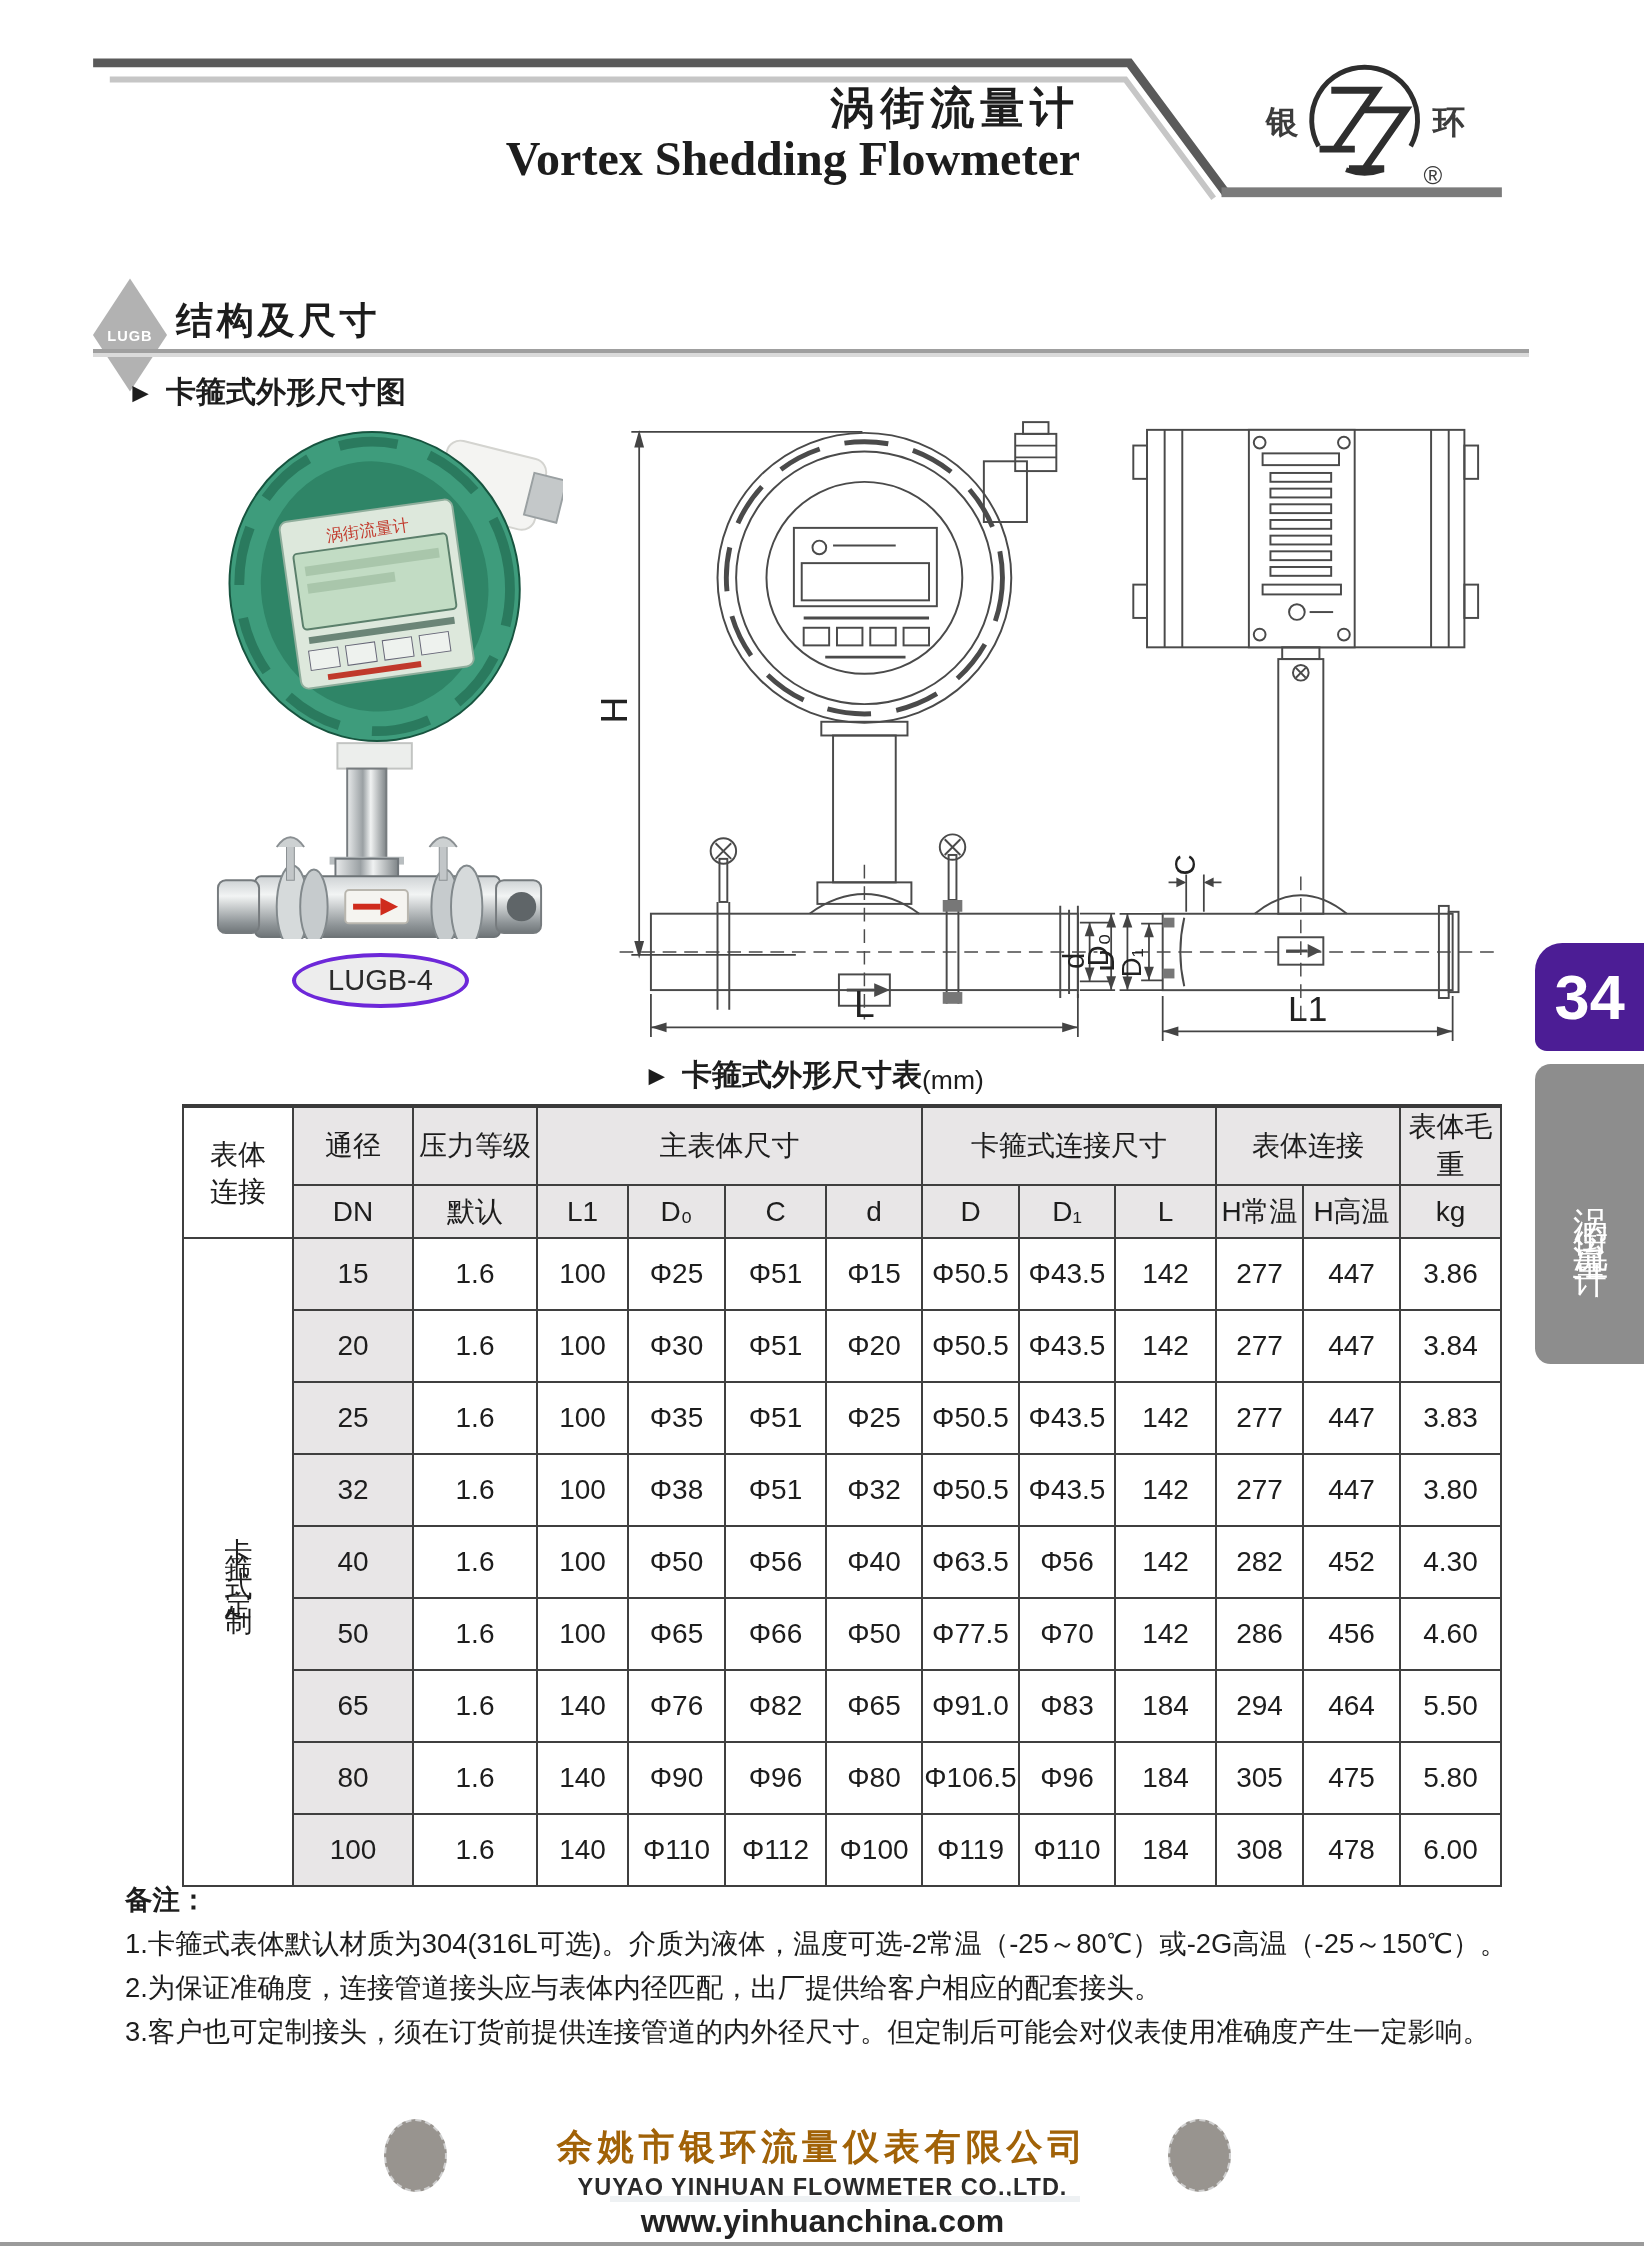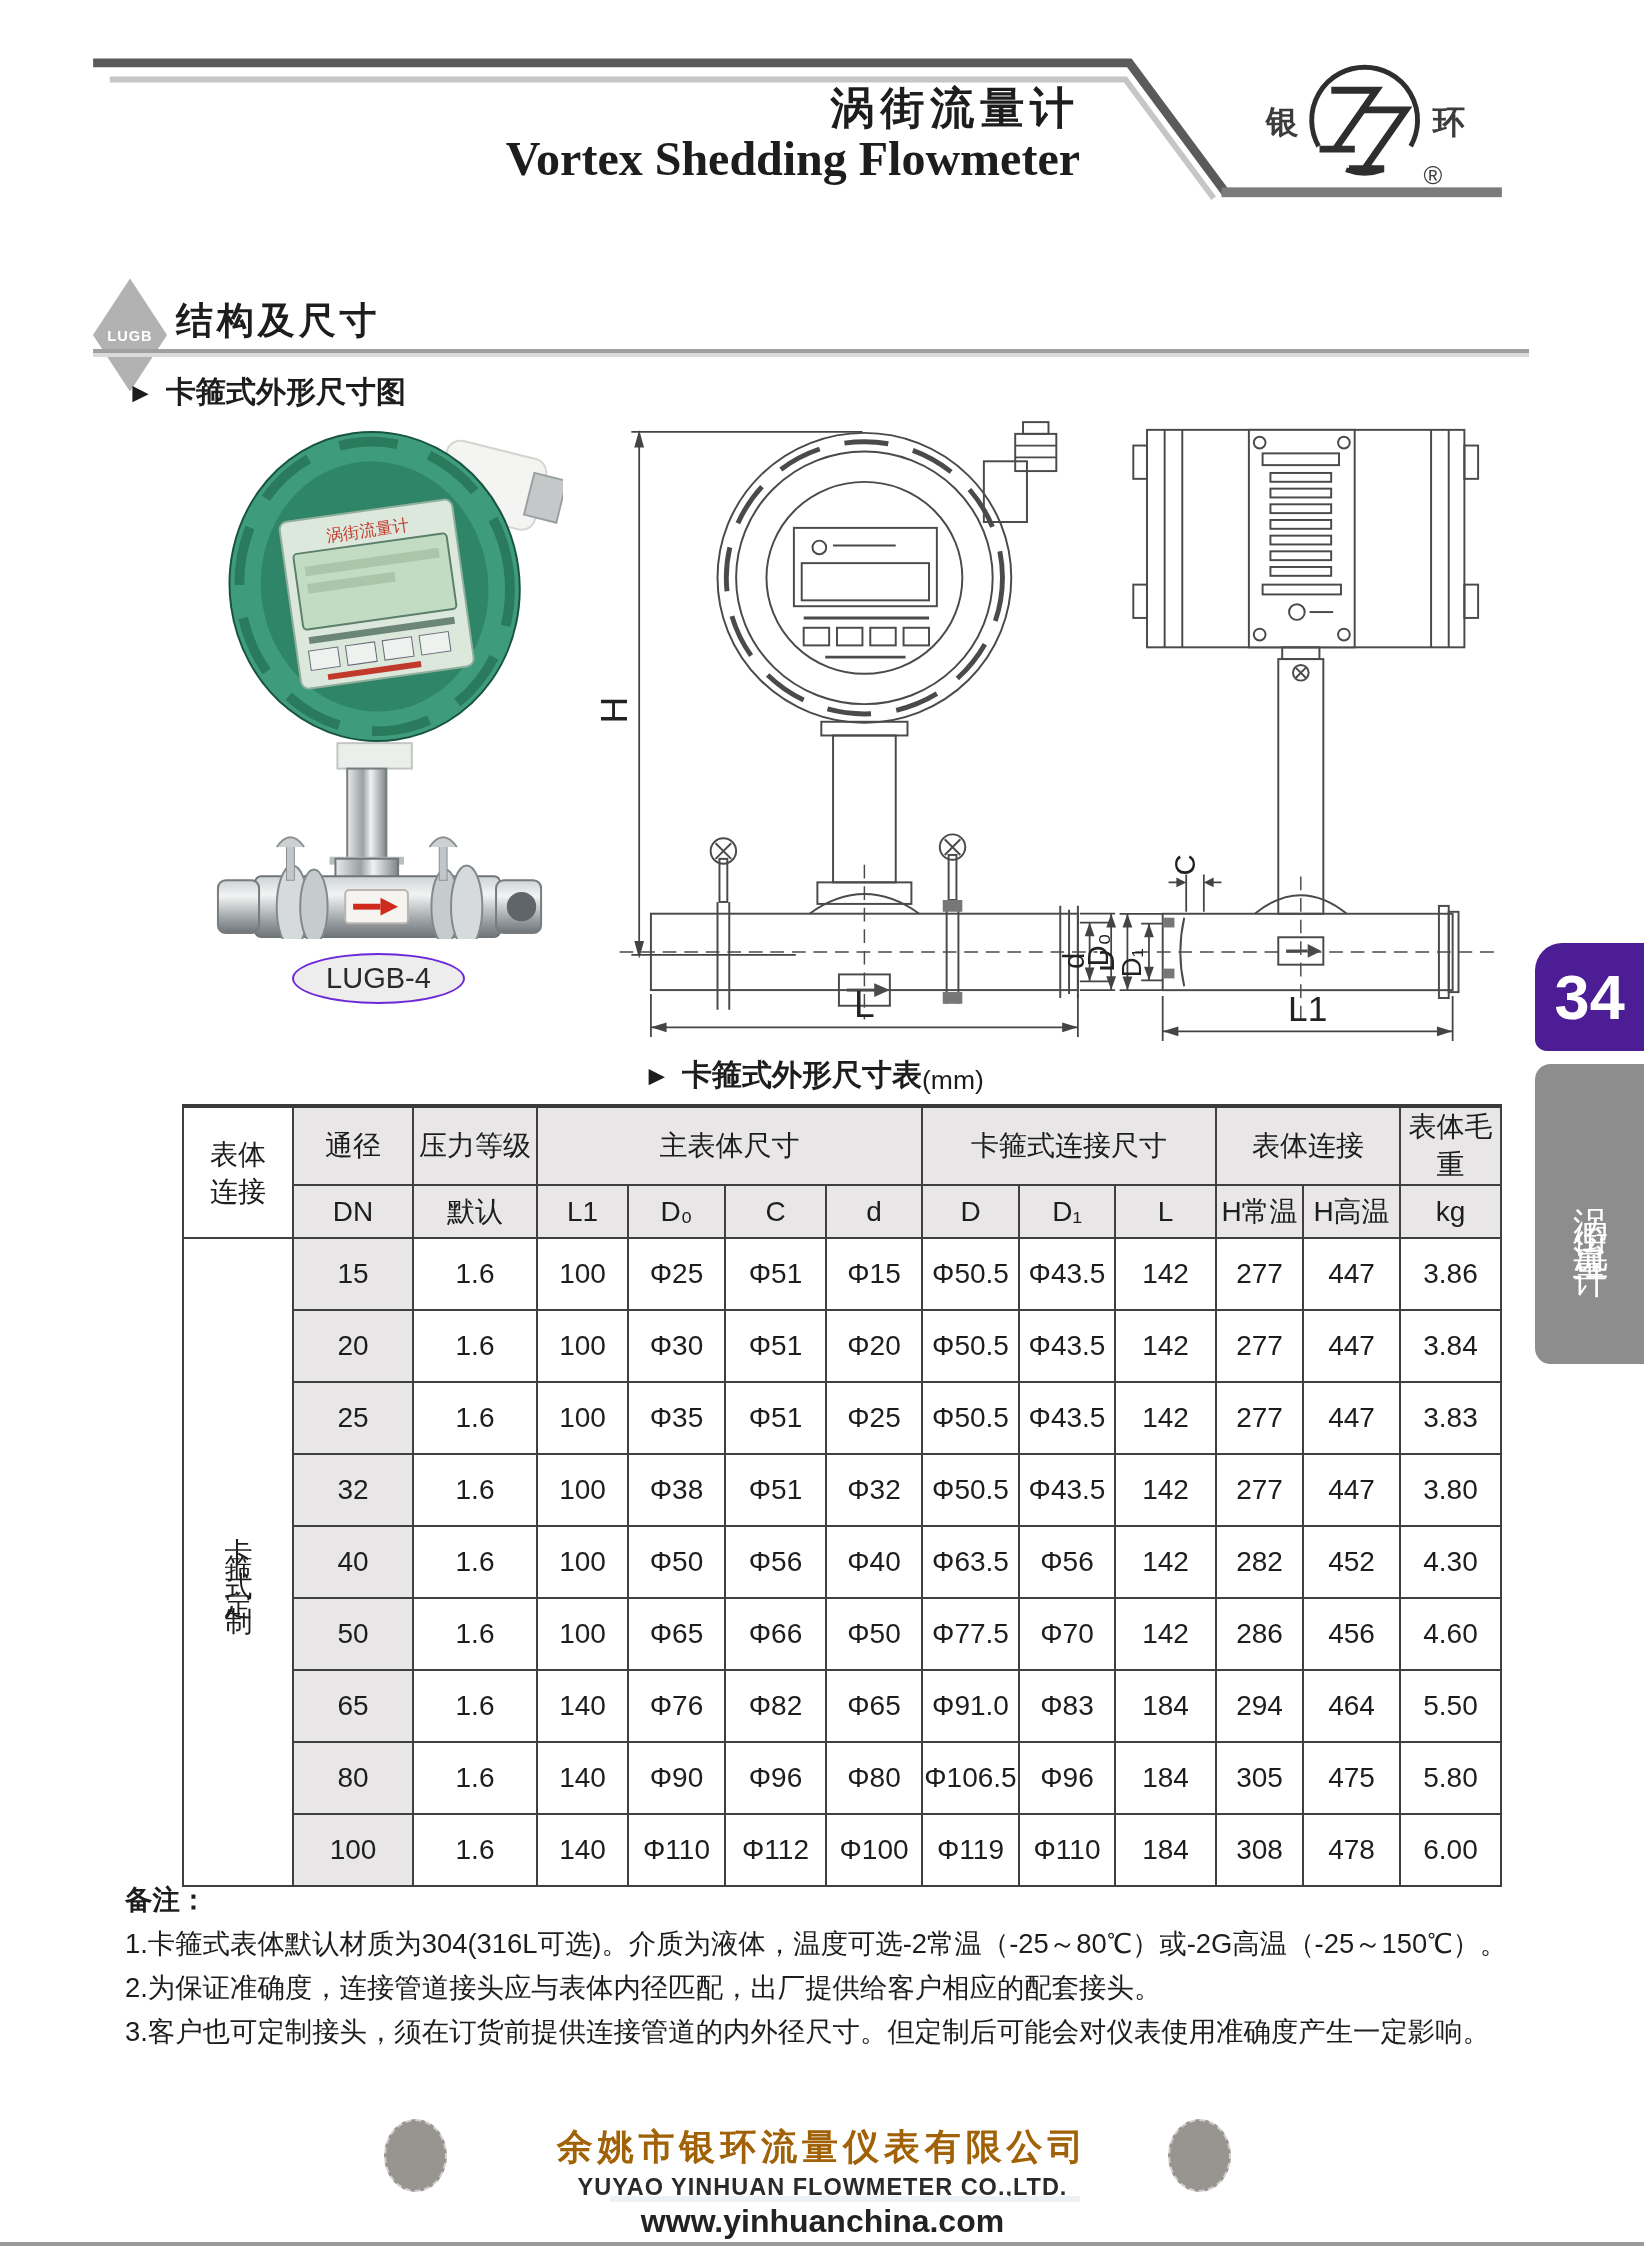--- a/index.html
+++ b/index.html
@@ -14,21 +14,21 @@
   
   .badge-svg{position:absolute;left:91px;top:276px;}
   .section-title{position:absolute;left:176px;top:296px;font-size:37px;font-weight:bold;letter-spacing:3.9px;}
   .rule-dark{position:absolute;left:93px;top:349px;width:1436px;height:3.9px;background:#9f9f9f;}
   .rule-light{position:absolute;left:93px;top:353px;width:1436px;height:3.9px;background:#dadada;}
   .fig-heading{position:absolute;left:127px;top:372px;font-size:30px;font-weight:bold;}
   .bullet{margin-right:11.8px;font-size:27.4px;}
   
   .photo-svg{position:absolute;left:198px;top:420px;}
   .photo-caption{position:absolute;left:292px;top:953px;width:169px;height:47px;
-    background:#ededed;border:2px solid #6d28d9;border-radius:50%;
+    background:#ededed;border:4px solid #6d28d9;border-radius:50%;
     display:flex;align-items:center;justify-content:center;font-size:29px;color:#2a2a2a;}
   .front-svg{position:absolute;left:600px;top:416px;}
   .side-svg{position:absolute;left:1100px;top:416px;}
   
   .page-num-box{position:absolute;left:1535px;top:943px;width:110px;height:108px;background:#4c1d95;
     border-radius:27.4px 0 0 11.8px;color:#fff;font-size:63px;font-weight:bold;
     display:flex;align-items:center;padding-left:19.6px;box-sizing:border-box;}
   .side-tab{position:absolute;left:1535px;top:1064px;width:110px;height:300px;background:#8d8d8d;
     border-radius:15.7px 0 0 15.7px;color:#fff;display:flex;align-items:center;justify-content:center;}
   .side-tab span{writing-mode:vertical-lr;text-orientation:upright;font-size:35px;letter-spacing:13.7px;}

